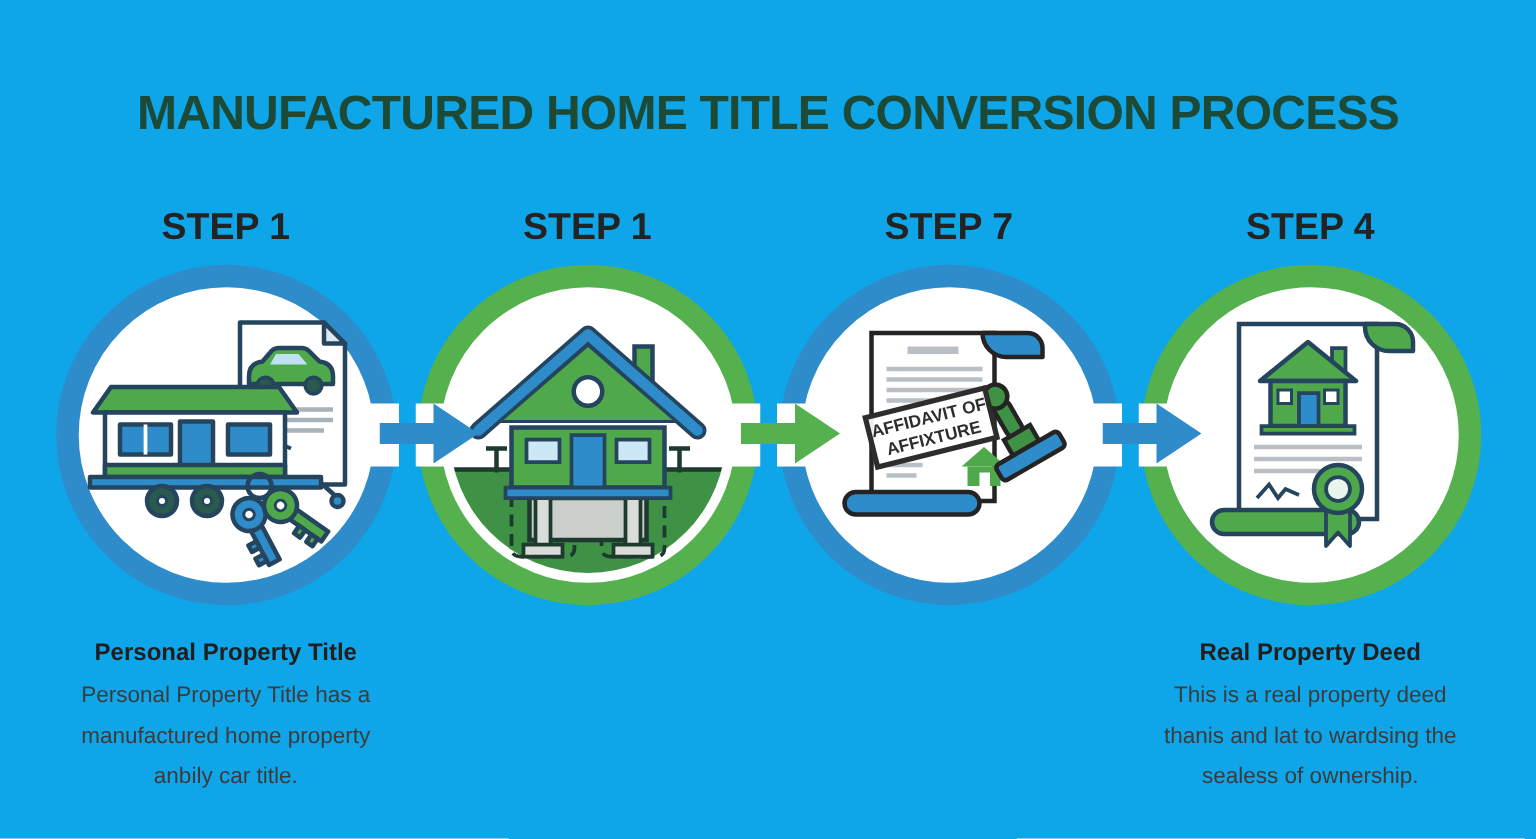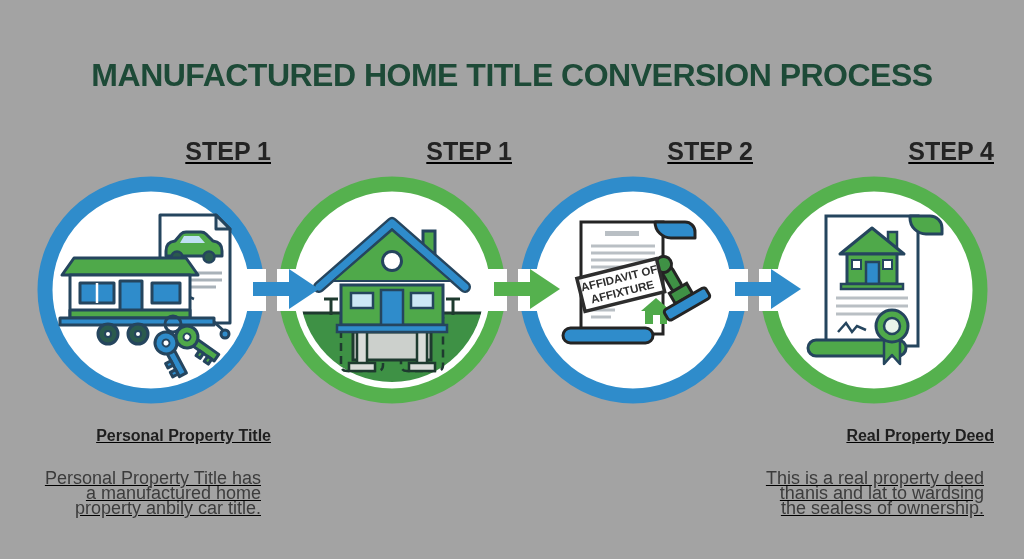--- a/index.html
+++ b/index.html
@@ -1,32 +1,32 @@
 <!DOCTYPE html>
 <html><head>
 <meta charset="utf-8">
 <style>
   html,body{margin:0;padding:0;background:#e9e9e9;}
   .canvas{
-    position:relative;width:1024px;height:559px;background:#a3a3a3;
+    position:relative;width:1024px;height:559px;background:#0ea5e9;
     font-family:"Liberation Sans",sans-serif;overflow:hidden;margin:0 auto;
   }
   .main-title{
     position:absolute;top:57px;left:0;width:100%;text-align:center;
     font-size:32px;font-weight:bold;letter-spacing:-0.5px;color:#1d4a37;
   }
   .steps{position:absolute;top:133px;left:30px;width:964px;display:flex;z-index:1;}
-  .step{width:241px;text-align:right;text-decoration:underline;}
+  .step{width:241px;text-align:center;}
   .step-label{font-size:25px;font-weight:bold;color:#232323;line-height:36px;}
   .badge{position:relative;width:230px;height:230px;margin:6px auto 0;}
   .badge svg{position:absolute;left:0;top:0;}
   .badge .icon{left:20px;top:20px;}
   .badge .icon3{left:25px;top:25px;}
   .step-title{margin-top:18px;font-size:16px;font-weight:bold;color:#1f1f1f;line-height:26px;}
-  .step-desc{margin-top:22px;font-size:18px;line-height:15px;color:#3c3c3c;padding:0 10px;}
+  .step-desc{margin-top:1px;font-size:15px;line-height:27px;color:#3c3c3c;padding:0 10px;}
   .arrow{position:absolute;top:267px;width:66px;height:44px;z-index:5;}
   .a1{left:253px;} .a2{left:494px;} .a3{left:735px;}
   svg *{vector-effect:non-scaling-stroke;}
 </style>
 </head>
 <body>
 
 <div class="canvas">
 
   <div class="main-title">MANUFACTURED HOME TITLE CONVERSION PROCESS</div>
@@ -132,21 +132,21 @@
           <rect x="44" y="90" width="102" height="40" fill="#4fa94a" stroke="#25455e" stroke-width="3"></rect>
           <rect x="54" y="98" width="22" height="15" fill="#cce7f6" stroke="#25455e" stroke-width="2.5"></rect>
           <rect x="114" y="98" width="22" height="15" fill="#cce7f6" stroke="#25455e" stroke-width="2.5"></rect>
           <rect x="84" y="95" width="22" height="35" fill="#2f8ccb" stroke="#25455e" stroke-width="2.5"></rect>
           <rect x="40" y="130" width="110" height="7" fill="#2f8ccb" stroke="#25455e" stroke-width="2.5"></rect>
         </svg>
       </div>
     </div>
 
     <div class="step">
-      <div class="step-label">STEP 2</div>
+      <div class="step-label">STEP 7</div>
       <div class="badge">
         <svg width="230" height="230">
           <circle cx="115" cy="115" r="106" fill="#ffffff" stroke="#2f8ccb" stroke-width="15"></circle>
           <rect x="0" y="94" width="19" height="42" fill="#ffffff"></rect>
           <rect x="211" y="94" width="19" height="42" fill="#ffffff"></rect>
         </svg>
         <svg class="icon icon3" width="180" height="180" viewBox="0 0 180 180">
           <rect x="38" y="22" width="82" height="112" fill="#ffffff" stroke="#242424" stroke-width="3"></rect>
           <path d="M112 22 h30 a10 10 0 0 1 10 10 v6 h-24 a16 16 0 0 1 -16 -16 z" fill="#2f8ccb" stroke="#242424" stroke-width="3" stroke-linejoin="round"></path>
           <rect x="20" y="128" width="90" height="15" rx="7.5" fill="#2f8ccb" stroke="#242424" stroke-width="3"></rect>

